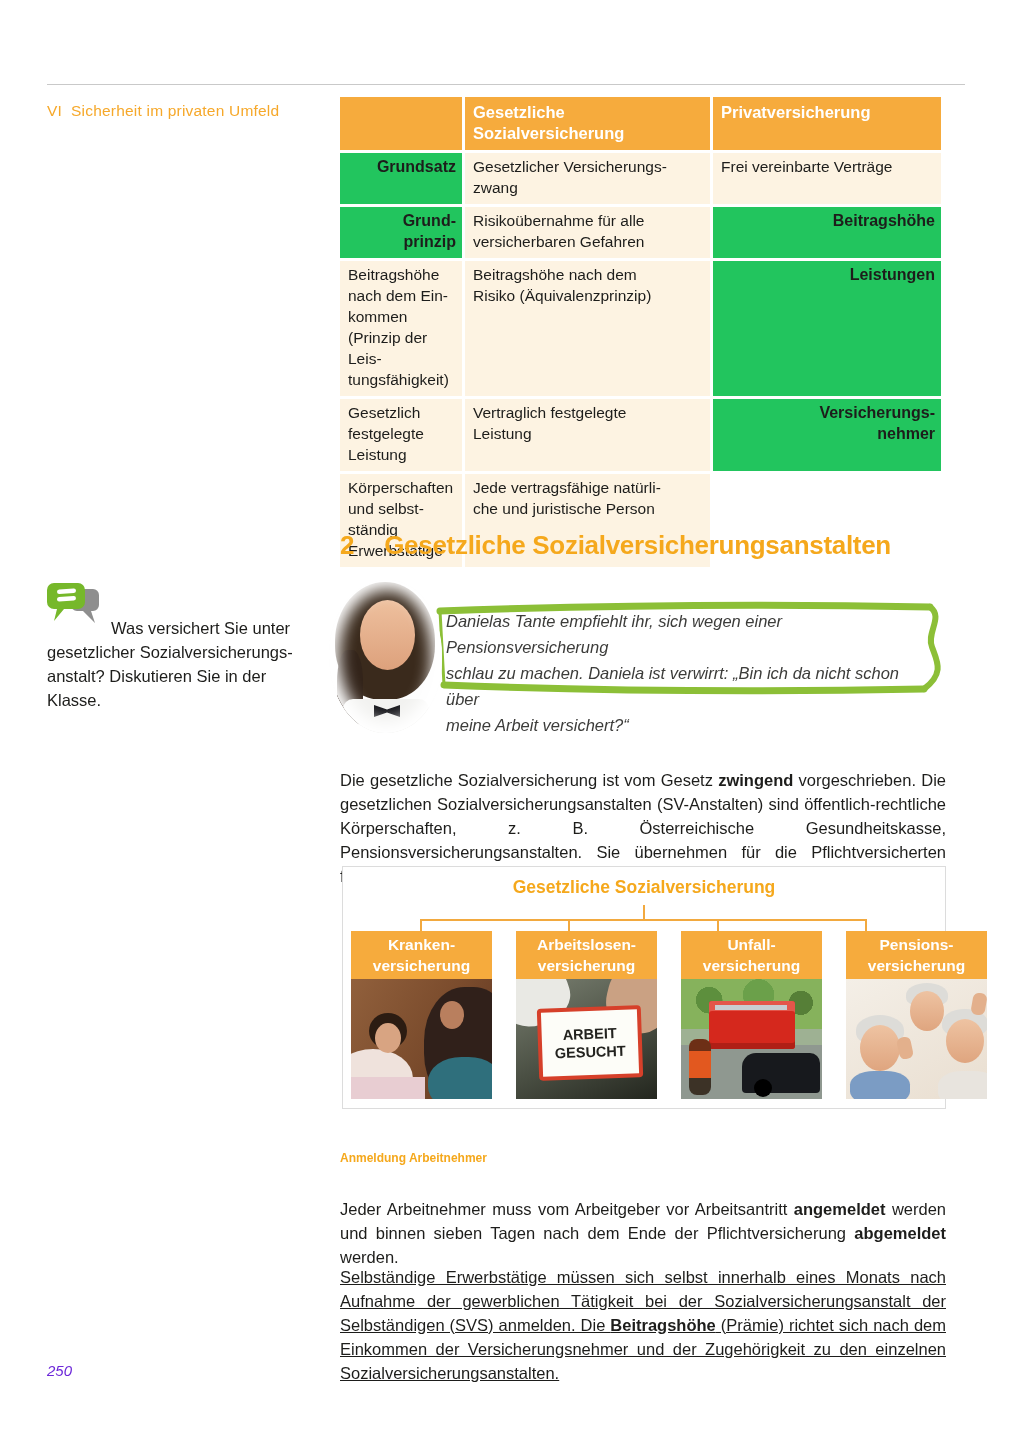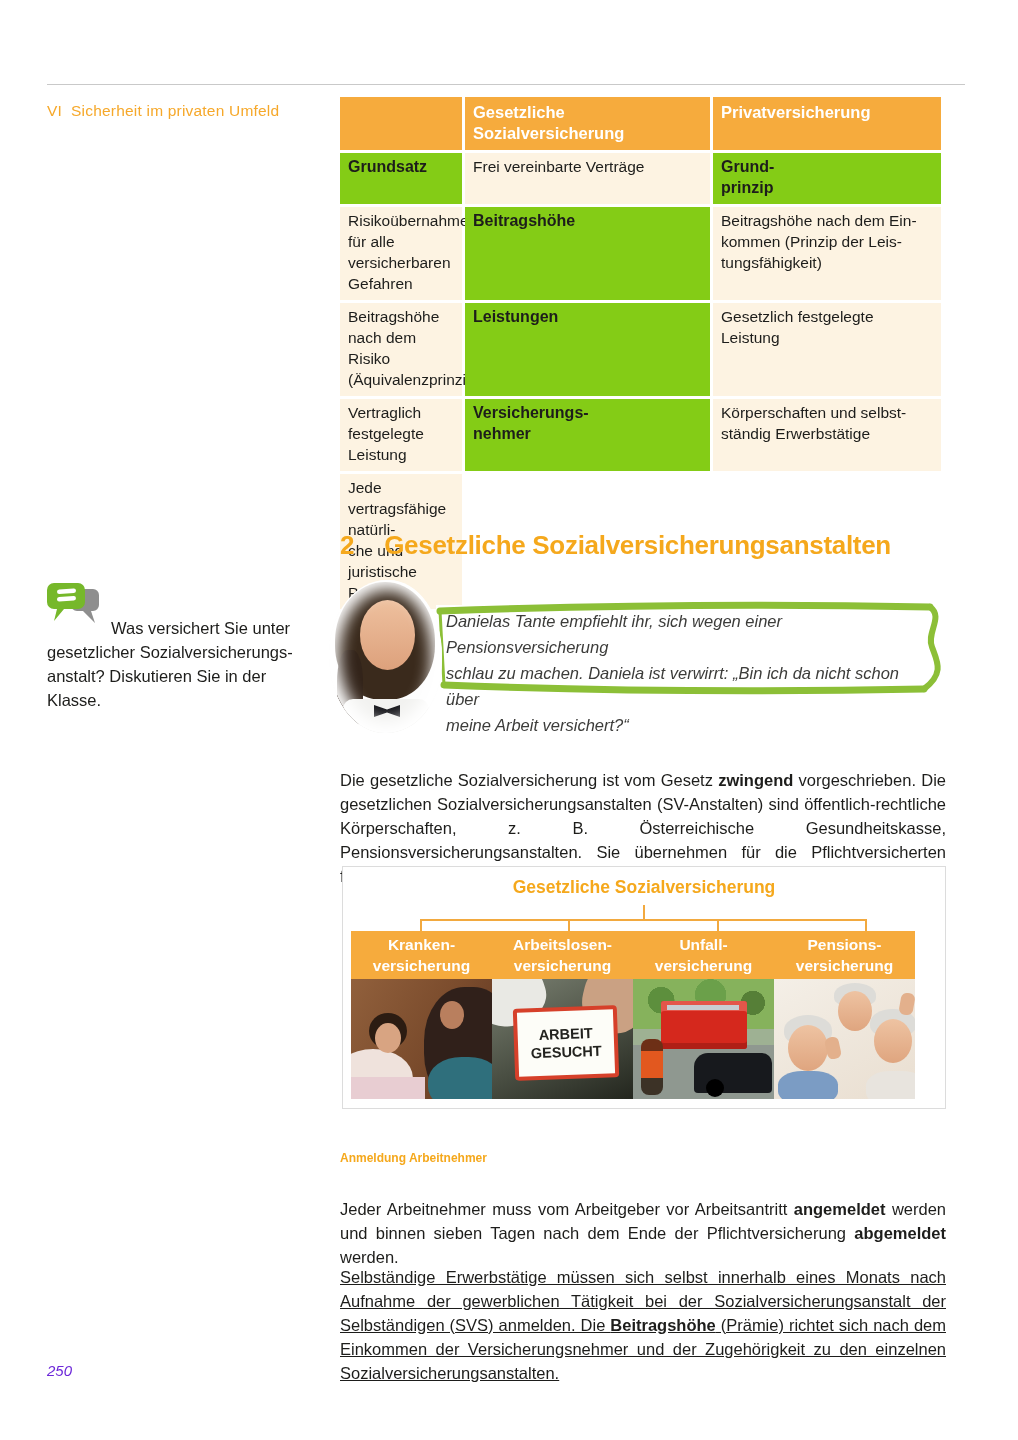--- a/index.html
+++ b/index.html
@@ -10,21 +10,21 @@
   .running-head{position:absolute;left:47px;top:54px;font-size:15.5px;color:#f6a82a;
                 white-space:pre;letter-spacing:.2px;margin-top:48px;}
   .head-rule{position:absolute;left:47px;top:84px;width:918px;height:1px;background:#c9c9c9;}
 
   
   .cmp-table{position:absolute;left:340px;top:97px;width:604px;display:grid;
              grid-template-columns:122px 245px 228px;gap:3px;font-size:15.5px;line-height:21px;}
   .cmp-cell{white-space:pre-line;padding:3px 6px 6px 8px;}
   .cmp-head{background:#f6ab3d;color:#fff;font-weight:bold;font-size:16.5px;
             padding-top:5px;padding-bottom:6px;}
-  .cmp-label{background:#84cc16;font-weight:bold;font-size:16px;}
+  .cmp-label{background:#22c55e;font-weight:bold;font-size:16px;text-align:right;}
   .cmp-data{background:#fdf3e2;}
 
   
   .section-heading{position:absolute;left:340px;top:530px;display:flex;gap:30px;
                    color:#f5a81c;font-weight:bold;font-size:26px;letter-spacing:-0.3px;}
 
   
   .note-icon{position:absolute;left:47px;top:581px;width:56px;height:50px;}
   .sidebar-note{position:absolute;left:47px;top:599px;width:260px;font-size:16.5px;
                 line-height:24px;text-indent:64px;color:#1d1d1b;}
@@ -57,21 +57,21 @@
   
   .diagram{position:absolute;left:342px;top:866px;width:602px;height:241px;
            border:1px solid #dcdcdc;background:#fff;}
   .dg-title{position:absolute;left:0;top:10px;width:100%;text-align:center;
             color:#f5a81c;font-weight:bold;font-size:17.5px;}
   .dg-line{position:absolute;background:#f2a93f;}
   .dg-stem{left:300px;top:38px;width:2px;height:14px;}
   .dg-hbar{left:77px;top:52px;width:447px;height:2px;}
   .dg-drop{top:53px;width:2px;height:11px;}
   .dg-branches{position:absolute;left:8px;top:64px;width:586px;display:grid;
-               grid-template-columns:repeat(4,141px);column-gap:0;}
+               grid-template-columns:repeat(4,141px);column-gap:24px;}
   .branch-header{height:48px;background:#f6ab3d;color:#fff;font-weight:bold;font-size:15.5px;
                  line-height:21px;text-align:center;white-space:pre-line;display:flex;
                  align-items:center;justify-content:center;}
   .branch-photo{position:relative;height:120px;overflow:hidden;}
 
   
   .ph1{background:linear-gradient(120deg,#91603c,#7a4b2c 55%,#5d3521);}
   .ph1-pillow{position:absolute;left:-18px;bottom:-8px;width:80px;height:58px;border-radius:50%;
               background:#efe2dc;}
   .ph1-hair{position:absolute;left:18px;top:34px;width:38px;height:36px;border-radius:50%;
@@ -149,20 +149,22 @@
 
   <div class="running-head">VI  Sicherheit im privaten Umfeld</div>
   <div class="head-rule"></div>
 
   <div class="cmp-table">
     <div class="cmp-cell cmp-head"></div>
     <div class="cmp-cell cmp-head">Gesetzliche Sozialversicherung</div>
     <div class="cmp-cell cmp-head">Privatversicherung</div>
 
     <div class="cmp-cell cmp-label">Grundsatz</div>
+    <div class="cmp-cell cmp-data">Gesetzlicher Versicherungs-
+zwang</div>
     <div class="cmp-cell cmp-data">Frei vereinbarte Verträge</div>
 
     <div class="cmp-cell cmp-label">Grund-
 prinzip</div>
     <div class="cmp-cell cmp-data">Risikoübernahme für alle
 versicherbaren Gefahren</div>
 
     <div class="cmp-cell cmp-label">Beitragshöhe</div>
     <div class="cmp-cell cmp-data">Beitragshöhe nach dem Ein-
 kommen (Prinzip der Leis-

